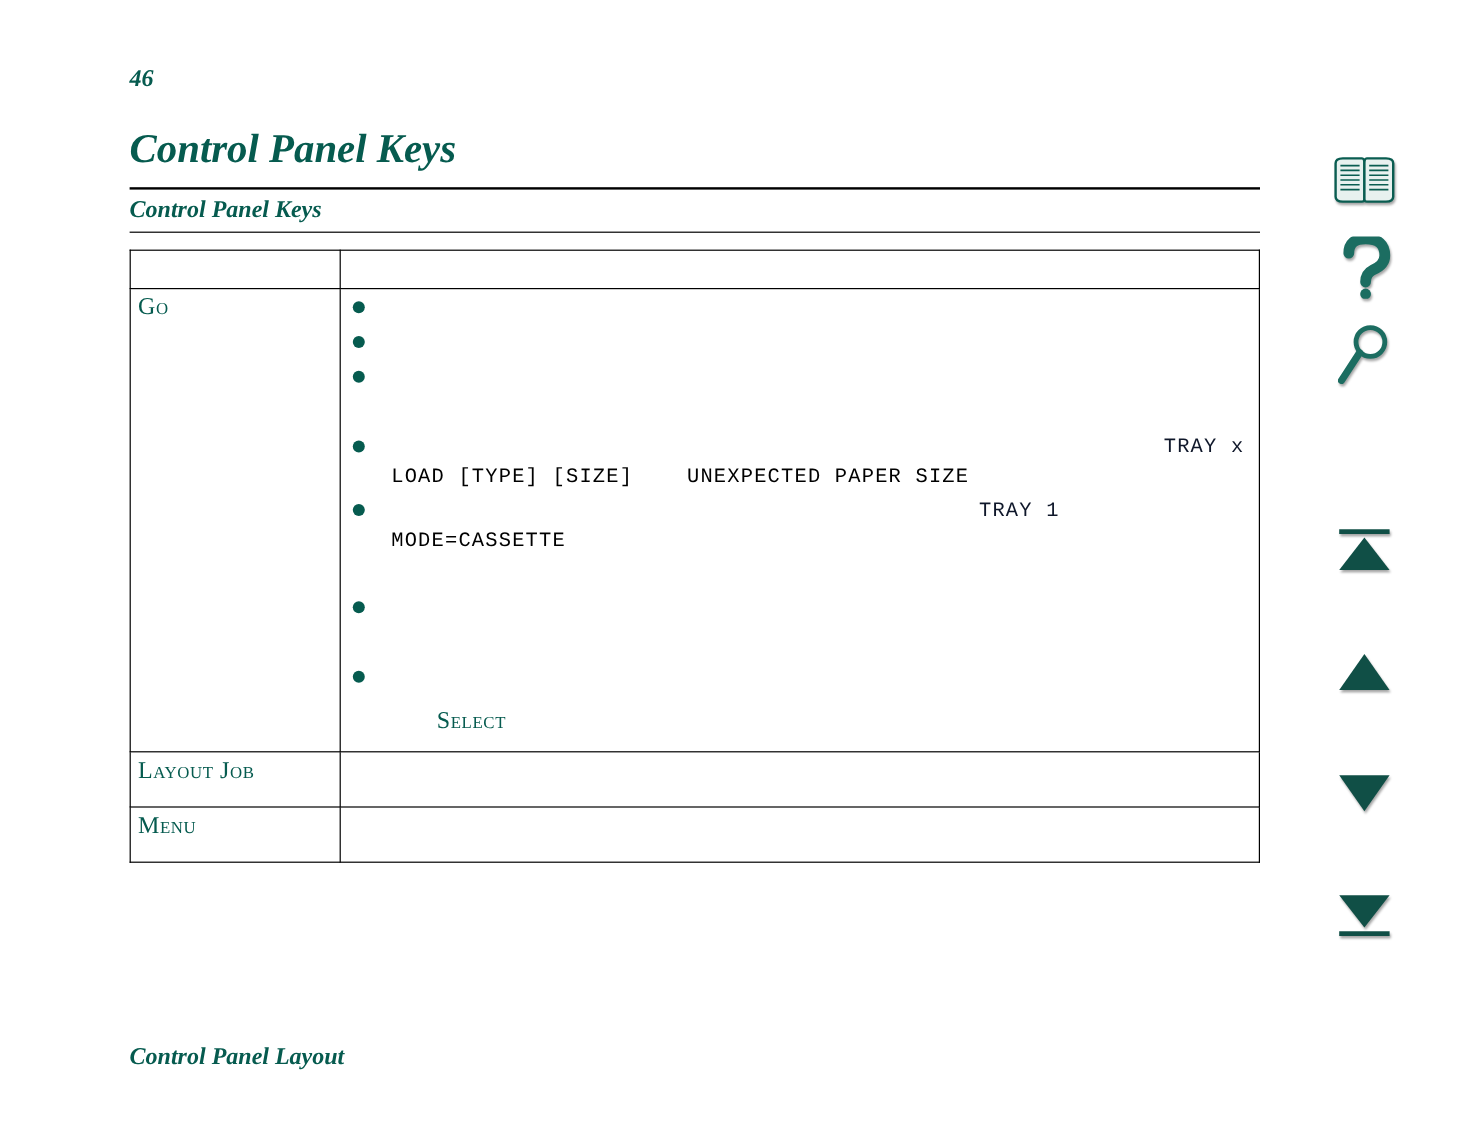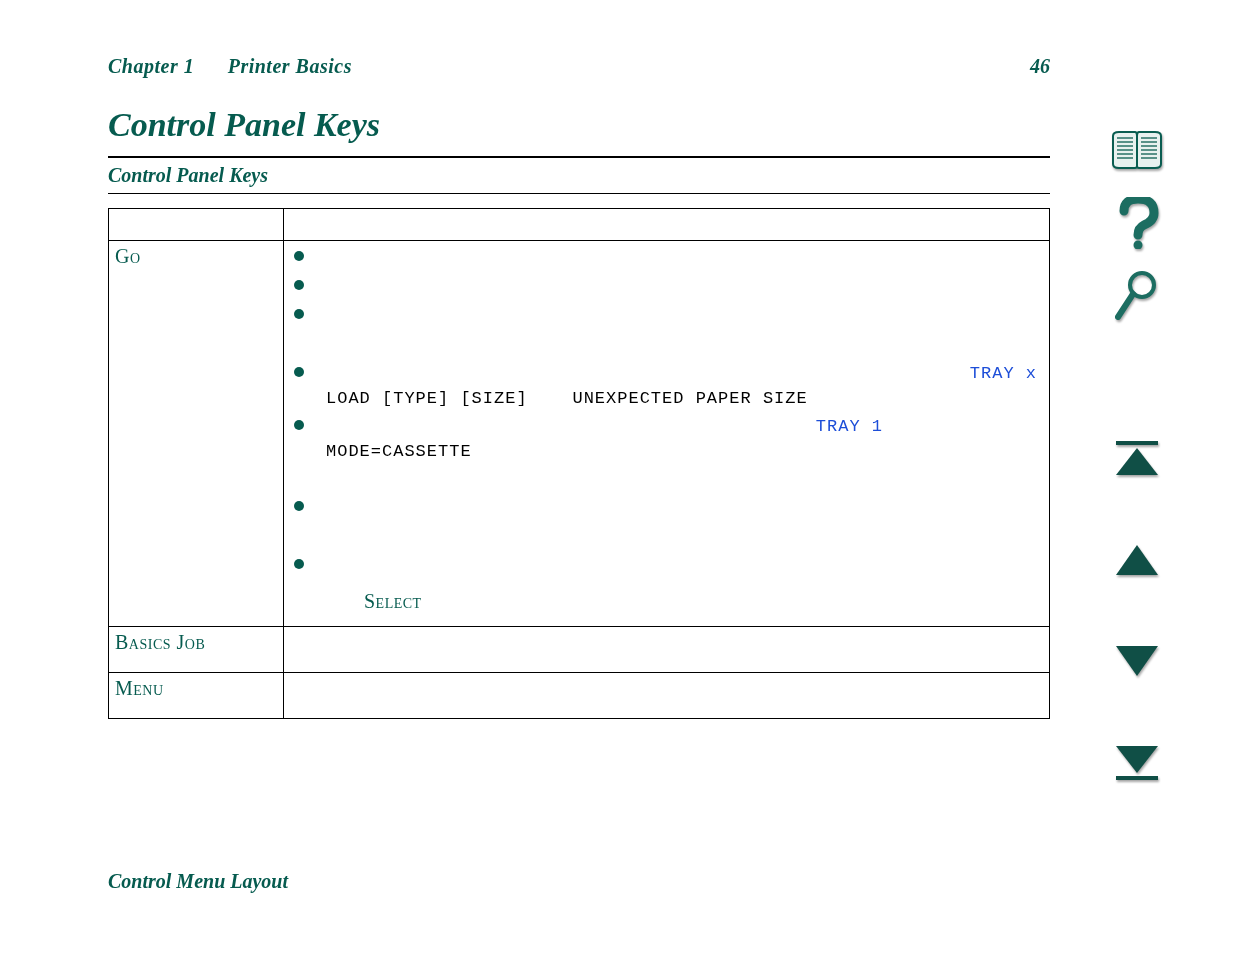--- a/index.html
+++ b/index.html
@@ -77,21 +77,21 @@
     font-family: 'Courier New', Courier, monospace;
     font-size: 17px; letter-spacing: 1px;
     color: #000000;
     padding-left: 10px;
     display:block;
     margin-top:-2px;
   }
   .right-float { position:absolute; right:6px; }
   .mono-inline {
     font-family: 'Courier New', Courier, monospace;
-    font-size: 17px; letter-spacing: 1px; color:#1d4ed8;
+    font-size: 17px; letter-spacing: 1px; color:#0f172a;
   }
   .select-line { text-align: left; padding-left: 74px; margin-top: 6px; }
 
   .footer {
     position: absolute;
     left: 108px;
     top: 870px;
     font-style: italic;
     font-weight: bold;
     font-size: 20px;
@@ -116,24 +116,20 @@
   .nav-gap { height: 90px; }
   .nav-group-bottom .nav-btn { margin-bottom: 46px; }
   svg { filter: drop-shadow(1px 2px 1px rgba(0,0,0,0.35)); }
 </style>
 </head>
 <body>
 
 <div class="page-main">
 
   <div class="header-row">
-    <div class="chapter-title">
-      <span class="ch">Chapter 1</span>
-      <span>Printer Basics</span>
-    </div>
     <div class="page-num">46</div>
   </div>
 
   <div class="main-title">Control Panel Keys</div>
   <hr class="hr-thick">
   <div class="subhead">Control Panel Keys</div>
   <hr class="hr-thin">
 
   <table class="keys">
     <tbody>
@@ -170,37 +166,37 @@
           </ul>
           <div class="select-line">
             <span class="smallcaps">Select</span>
           </div>
         </div>
       </td>
     </tr>
 
     <tr>
       <td class="key-col">
-        <span class="smallcaps">Basics Job</span>
+        <span class="smallcaps">Layout Job</span>
       </td>
       <td style="height:46px;"></td>
     </tr>
 
     <tr>
       <td class="key-col">
         <span class="smallcaps">Menu</span>
       </td>
       <td style="height:46px;"></td>
     </tr>
 
   </tbody>
     </table>
 </div>
 
-<div class="footer">Control Menu Layout</div>
+<div class="footer">Control Panel Layout</div>
 
 <div class="nav-rail">
   <div class="nav-group-top">
     <div class="nav-btn">
       <svg width="56" height="44" viewBox="0 0 56 44">
         <path d="M4 8 Q4 4 10 4 L26 4 Q28 4 28 8 L28 38 Q28 40 26 40 L10 40 Q4 40 4 36 Z" fill="#e8f1ef" stroke="#0a5d51" stroke-width="2"></path>
         <path d="M52 8 Q52 4 46 4 L30 4 Q28 4 28 8 L28 38 Q28 40 30 40 L46 40 Q52 40 52 36 Z" fill="#e8f1ef" stroke="#0a5d51" stroke-width="2"></path>
         <line x1="32" y1="10" x2="48" y2="10" stroke="#0a5d51" stroke-width="1.3"></line>
         <line x1="32" y1="14" x2="48" y2="14" stroke="#0a5d51" stroke-width="1.3"></line>
         <line x1="32" y1="18" x2="48" y2="18" stroke="#0a5d51" stroke-width="1.3"></line>

